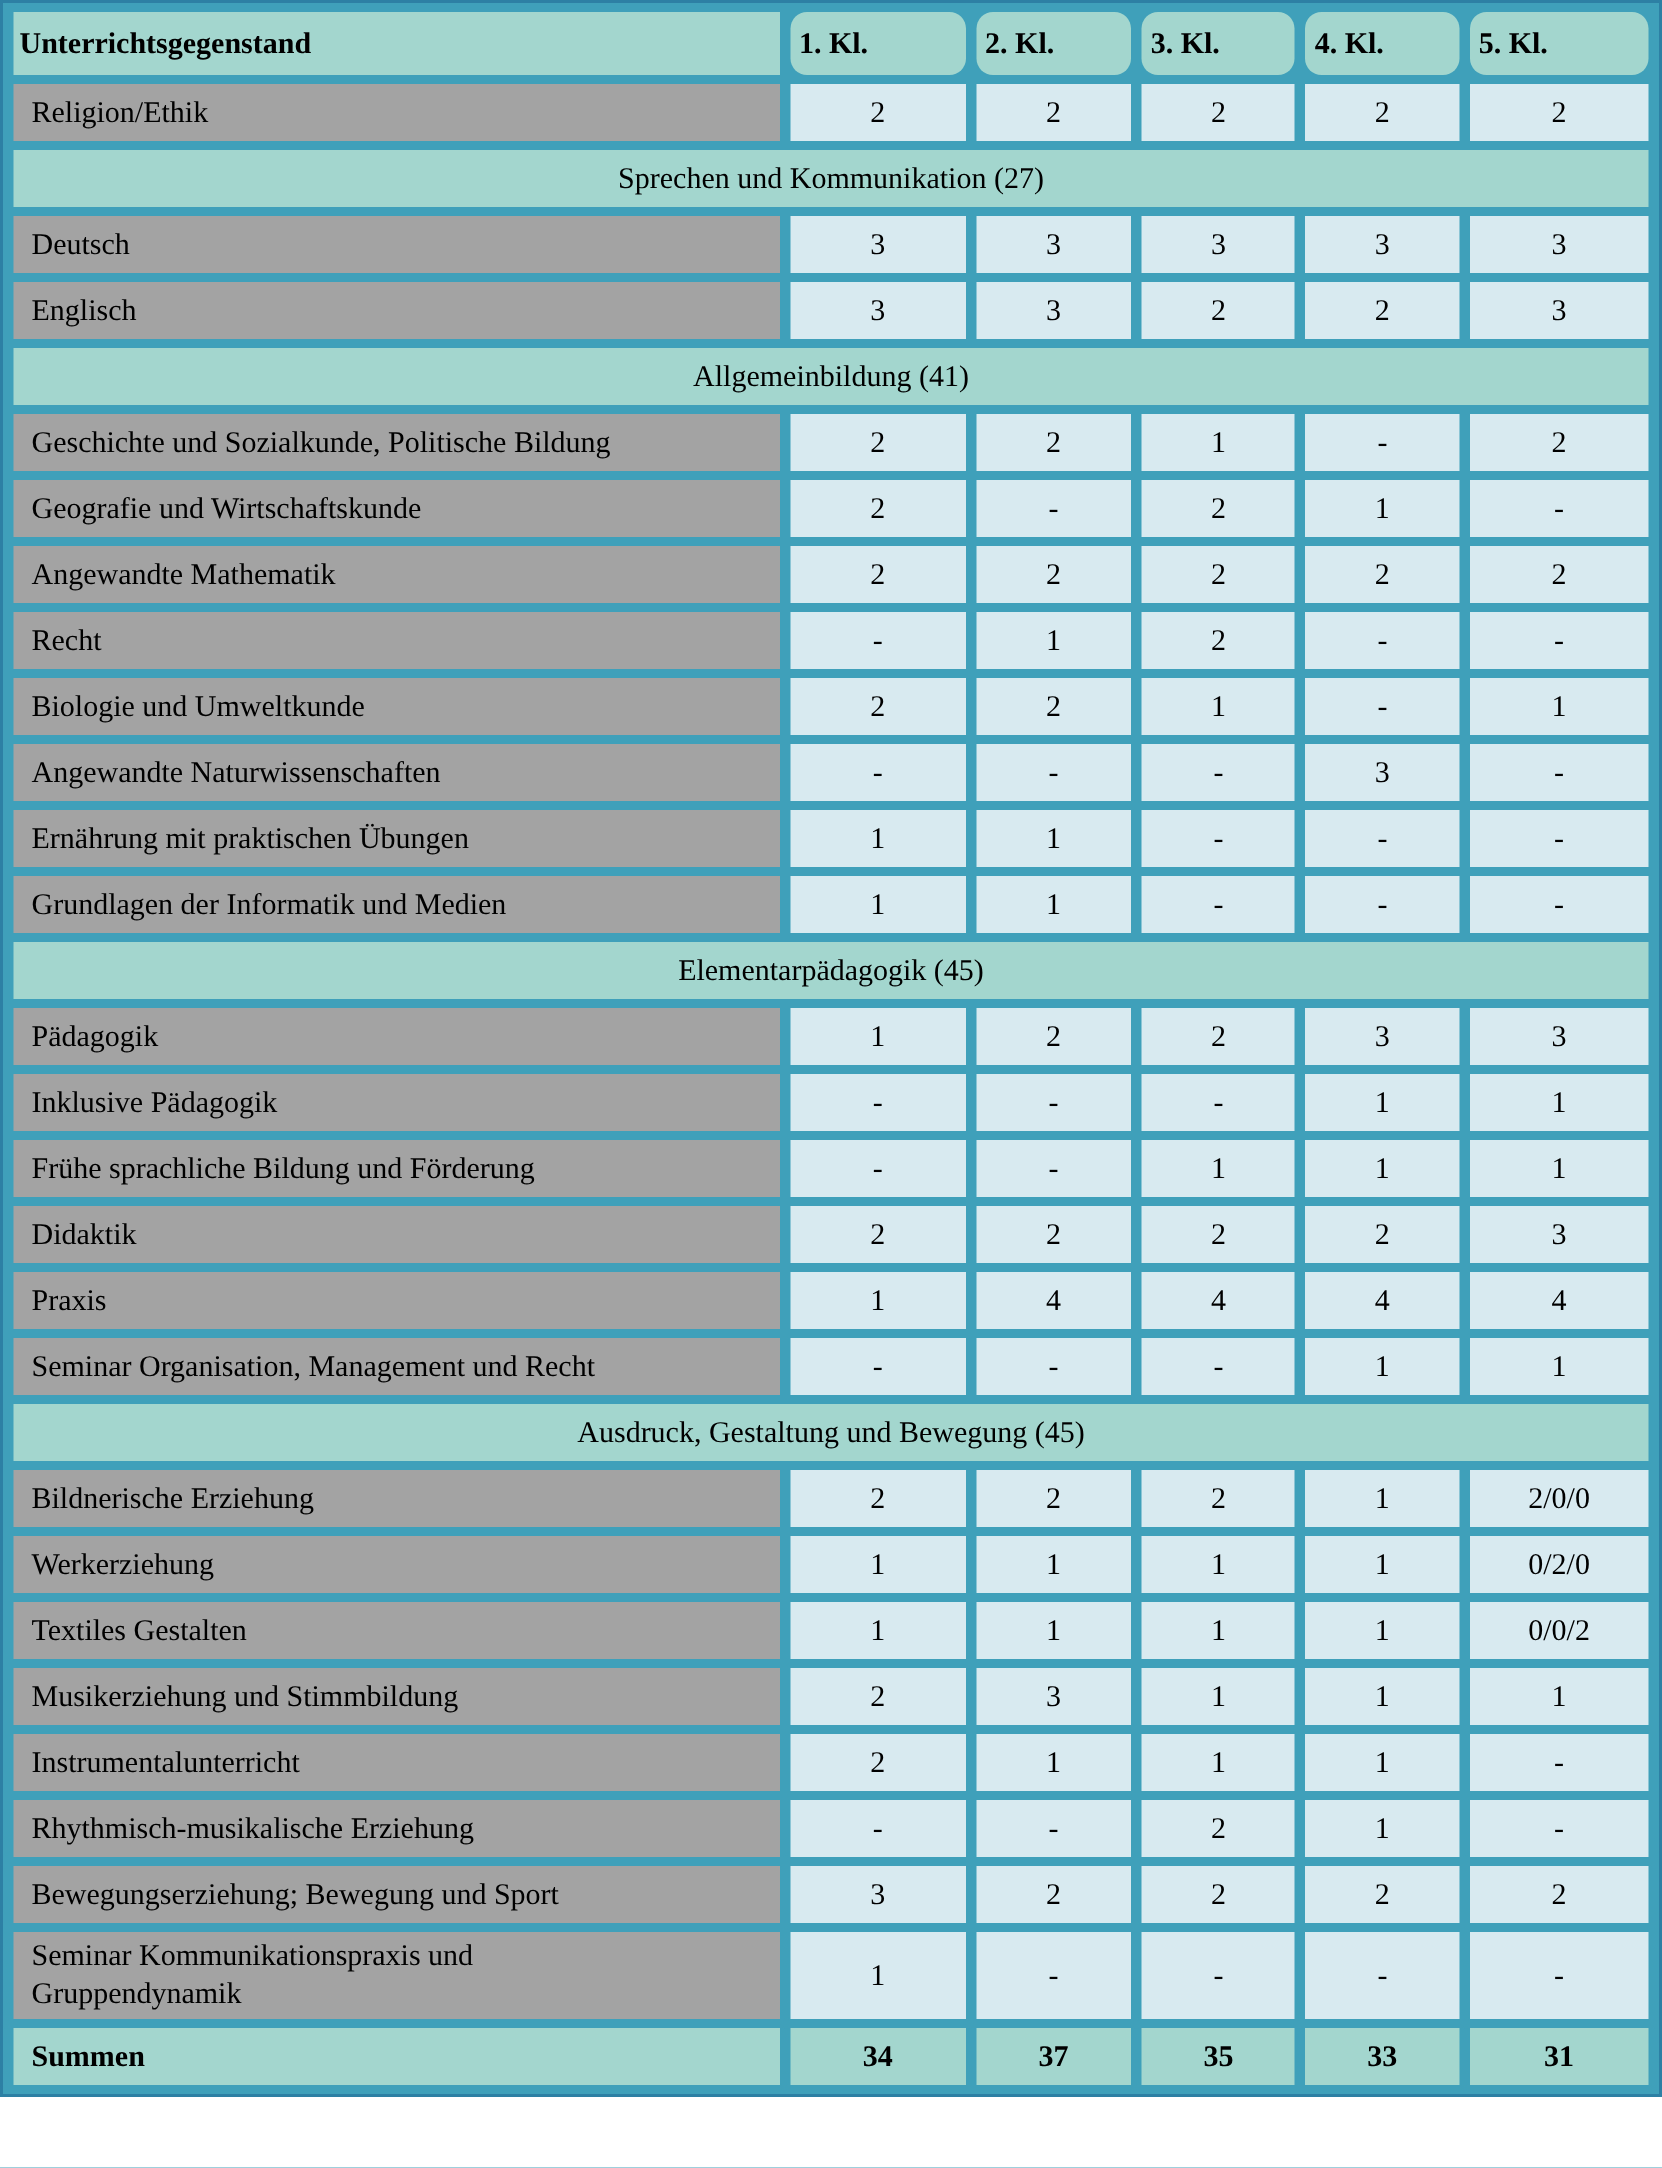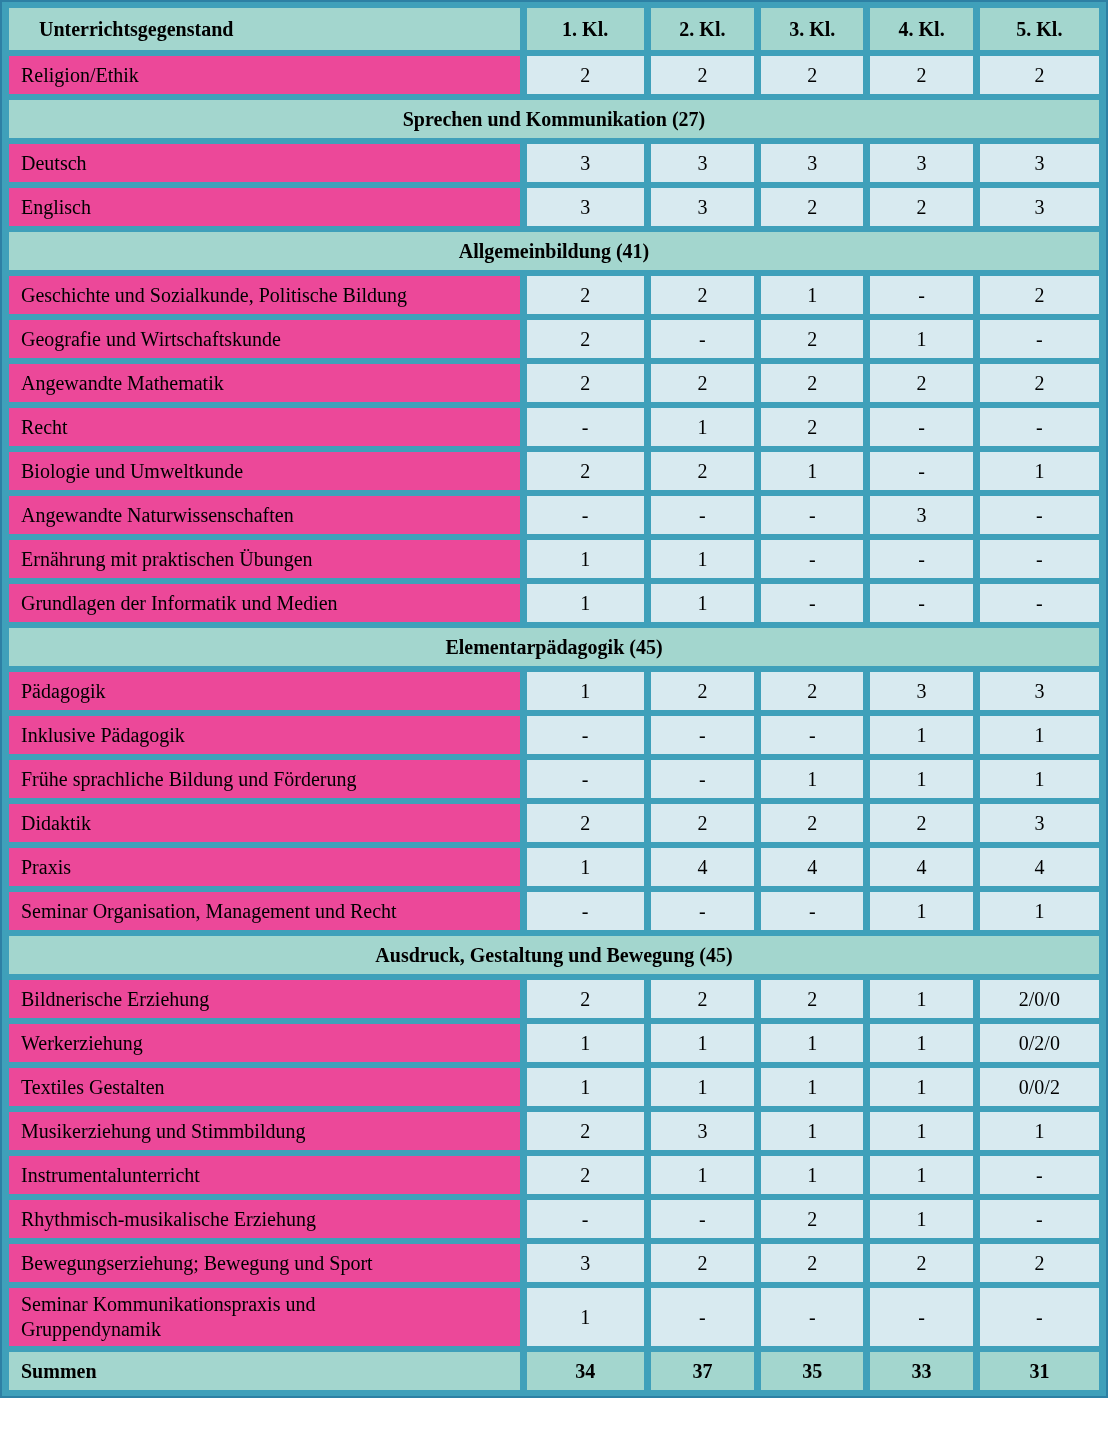--- a/index.html
+++ b/index.html
@@ -24,46 +24,47 @@
     font-size: 20px;
     line-height: 1.25;
     padding: 1px 6px;
   }
   
   th.subject-head {
     background: #a3d6ce;
     text-align: left;
     font-weight: bold;
     height: 40px;
-    padding-left: 30px;
+    padding-left: 4px;
   }
   th.class-head {
     background: #a3d6ce;
-    text-align: center;
+    text-align: left;
     font-weight: bold;
     height: 40px;
+    border-radius: 11px;
   }
   
   td.subject-cell {
-    background: #ec4899;
+    background: #a3a3a3;
     text-align: left;
     height: 36px;
     padding-left: 12px;
     white-space: pre-line;
   }
   td.value-cell {
     background: #d8eaf0;
     text-align: center;
     height: 36px;
   }
   
   td.section-cell {
     background: #a3d6ce;
     text-align: center;
-    font-weight: bold;
+    font-weight: normal;
     height: 36px;
     margin-top: 25px;
   }
   
   tr.summary-row td, tr.footer-row td {
     background: #a3d6ce;
     font-weight: bold;
   }
   tr.summary-row td.subject-cell, tr.footer-row td.subject-cell {
     height: 36px;

